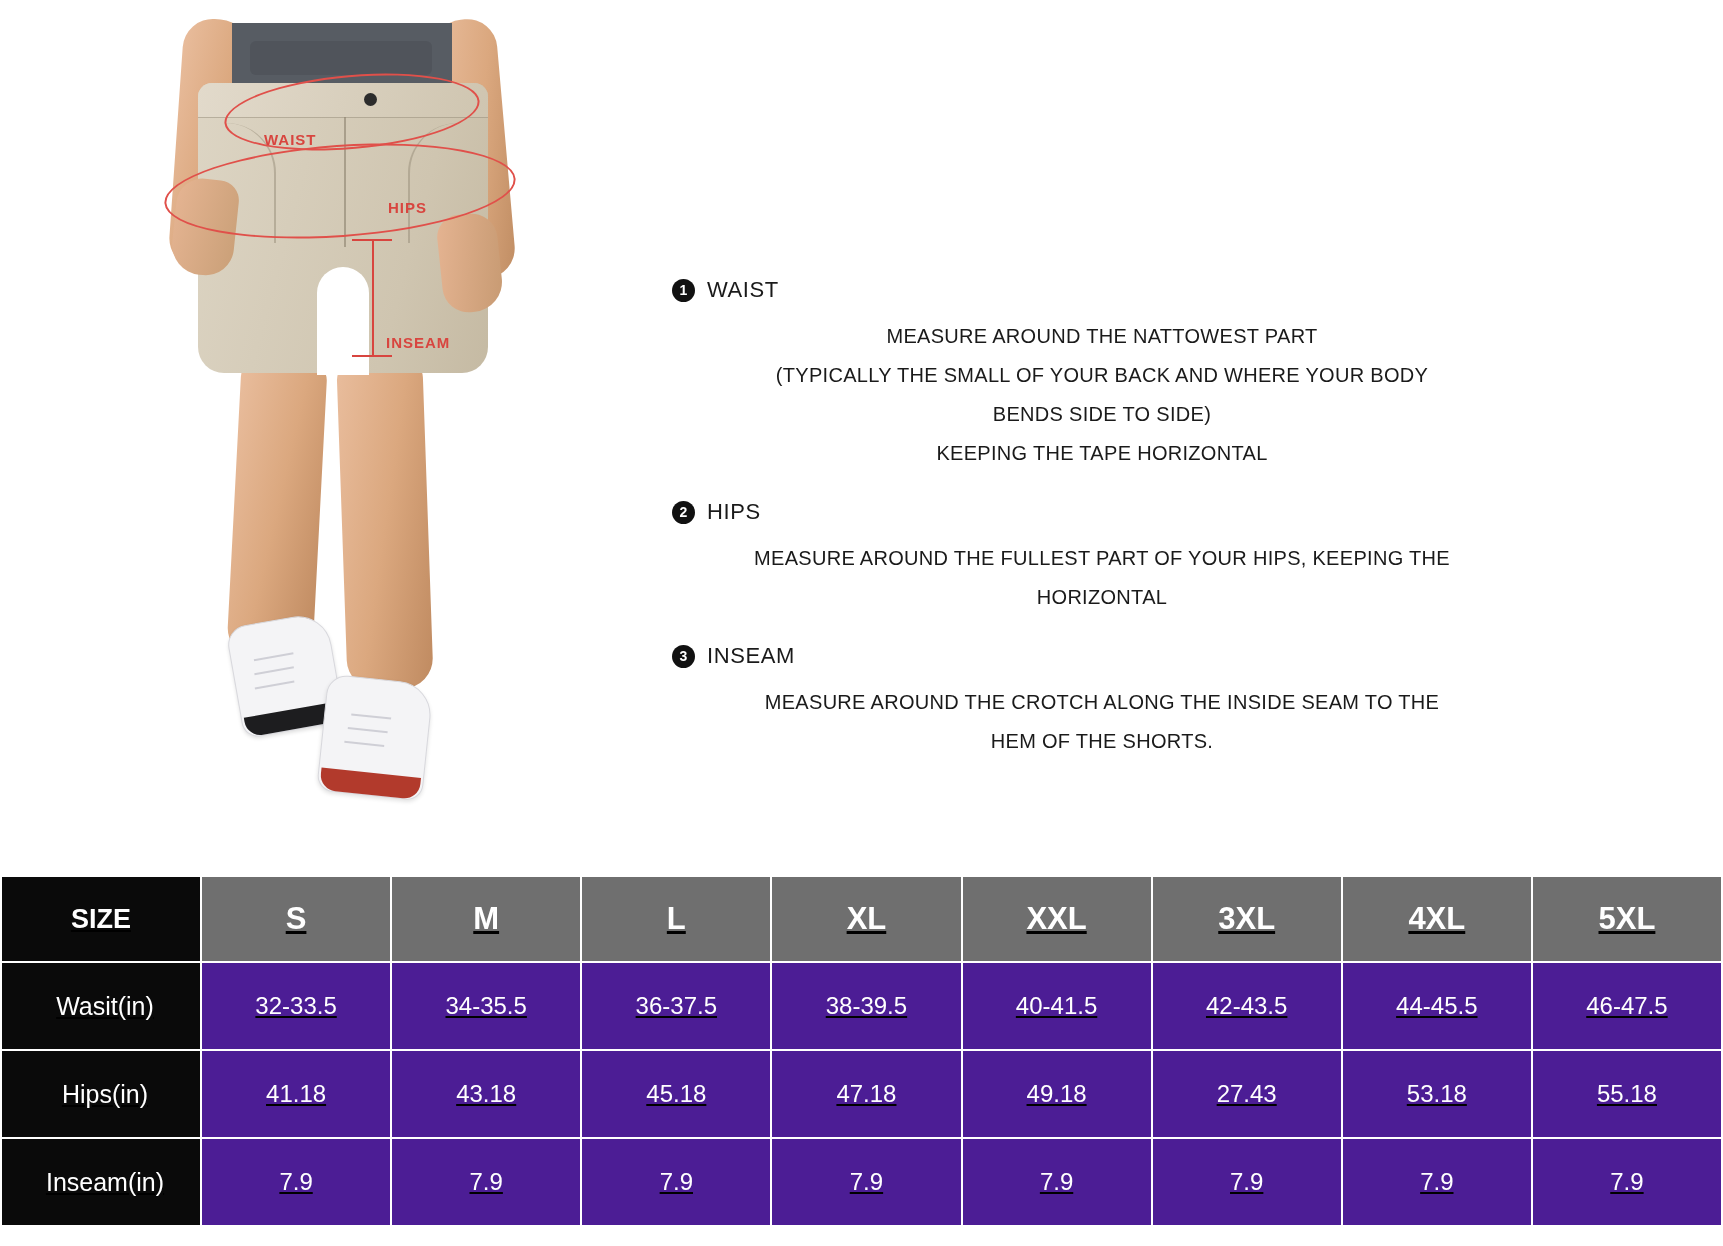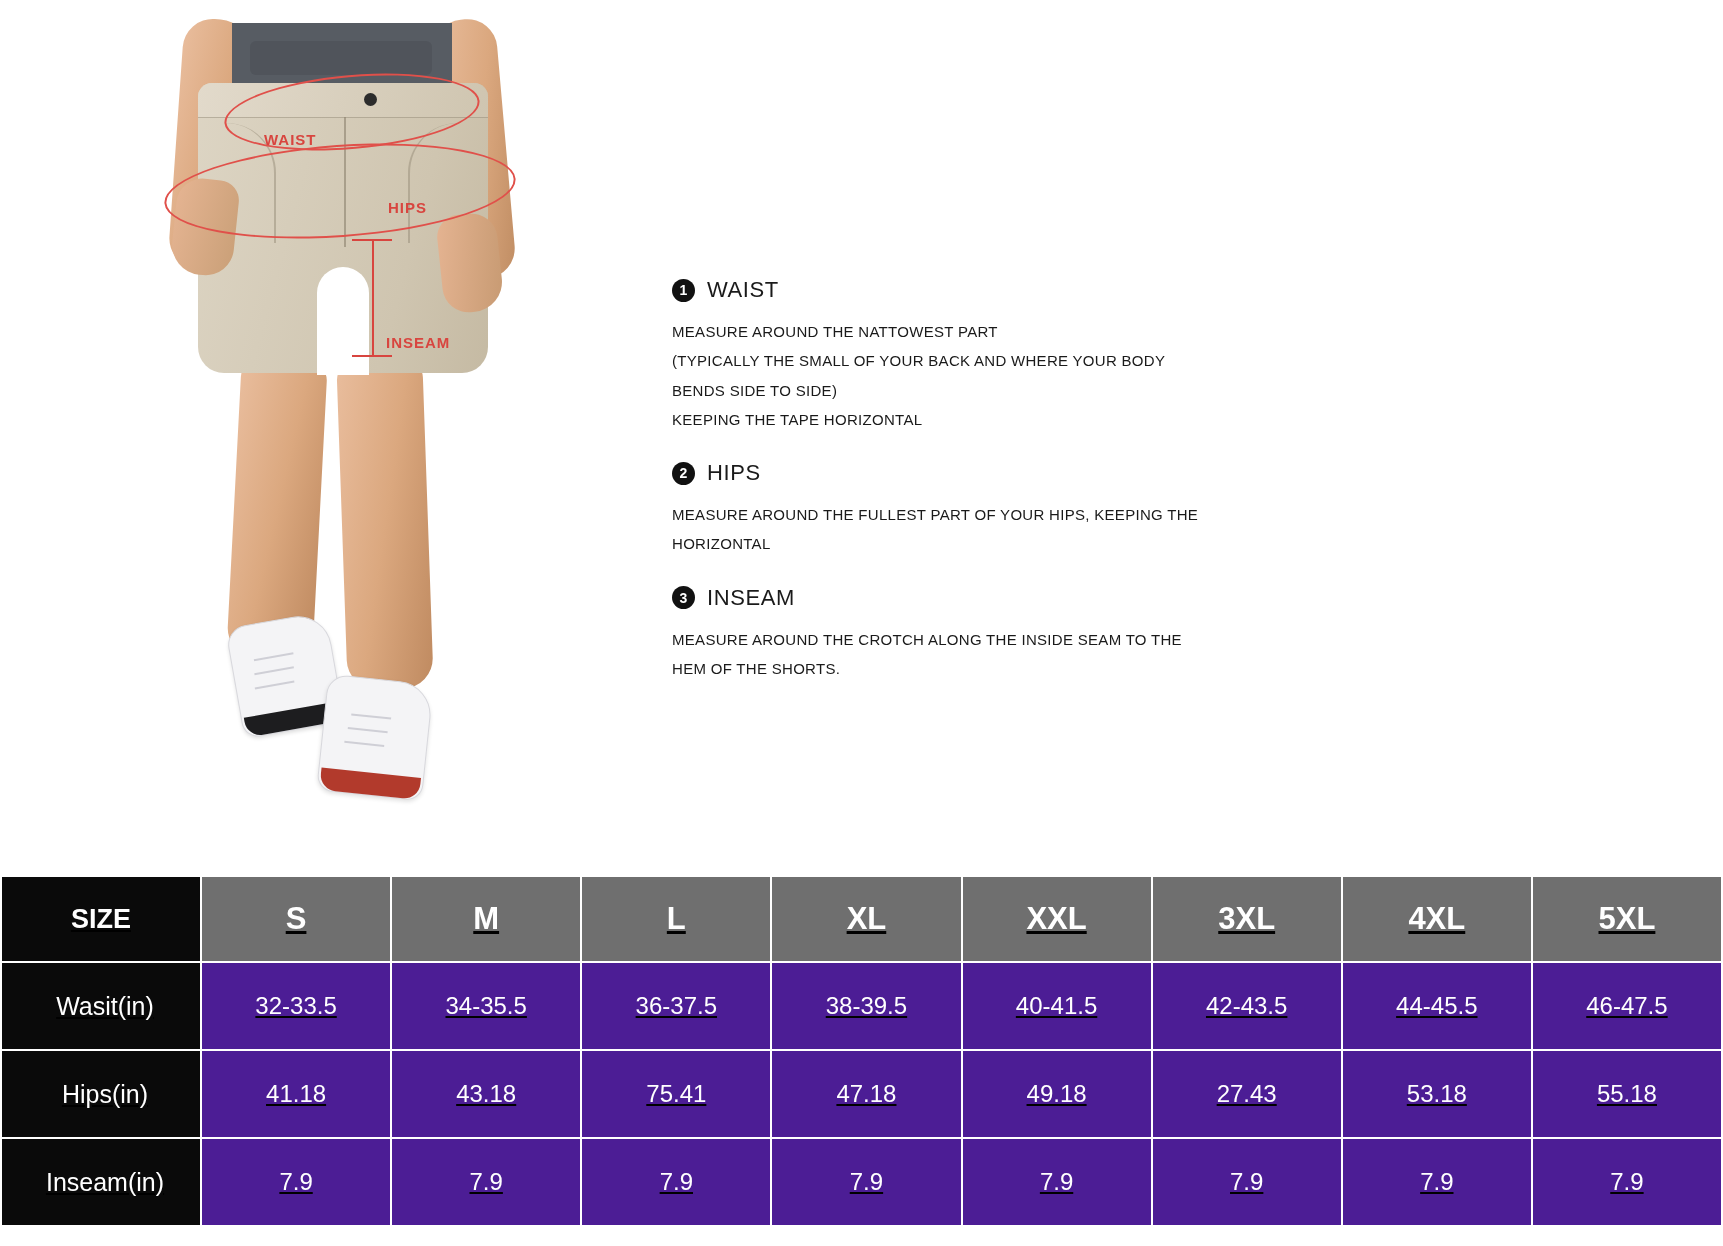--- a/index.html
+++ b/index.html
@@ -256,24 +256,25 @@
     align-items: center;
     justify-content: center;
     flex: 0 0 auto;
   }
   .instr-title{
     font-size: 22px;
     color: #1a1a1a;
     letter-spacing: .6px;
   }
   .instr-line{
-    font-size: 15px;
+    font-size: 20px;
     color: #1a1a1a;
     letter-spacing: .3px;
     line-height: 1.95;
+    text-align: center;
   }
 
   
   .size-table{
     position:absolute;
     left: 0;
     top: 875px;
     width: 1723px;
     border-collapse: collapse;
     table-layout: fixed;
@@ -412,21 +413,21 @@
       <td>38-39.5</td>
       <td>40-41.5</td>
       <td>42-43.5</td>
       <td>44-45.5</td>
       <td>46-47.5</td>
     </tr>
     <tr>
       <td class="rowhead">Hips(in)</td>
       <td>41.18</td>
       <td>43.18</td>
-      <td>75.41</td>
+      <td>45.18</td>
       <td>47.18</td>
       <td>49.18</td>
       <td>27.43</td>
       <td>53.18</td>
       <td>55.18</td>
     </tr>
     <tr>
       <td class="rowhead">Inseam(in)</td>
       <td>7.9</td>
       <td>7.9</td>

